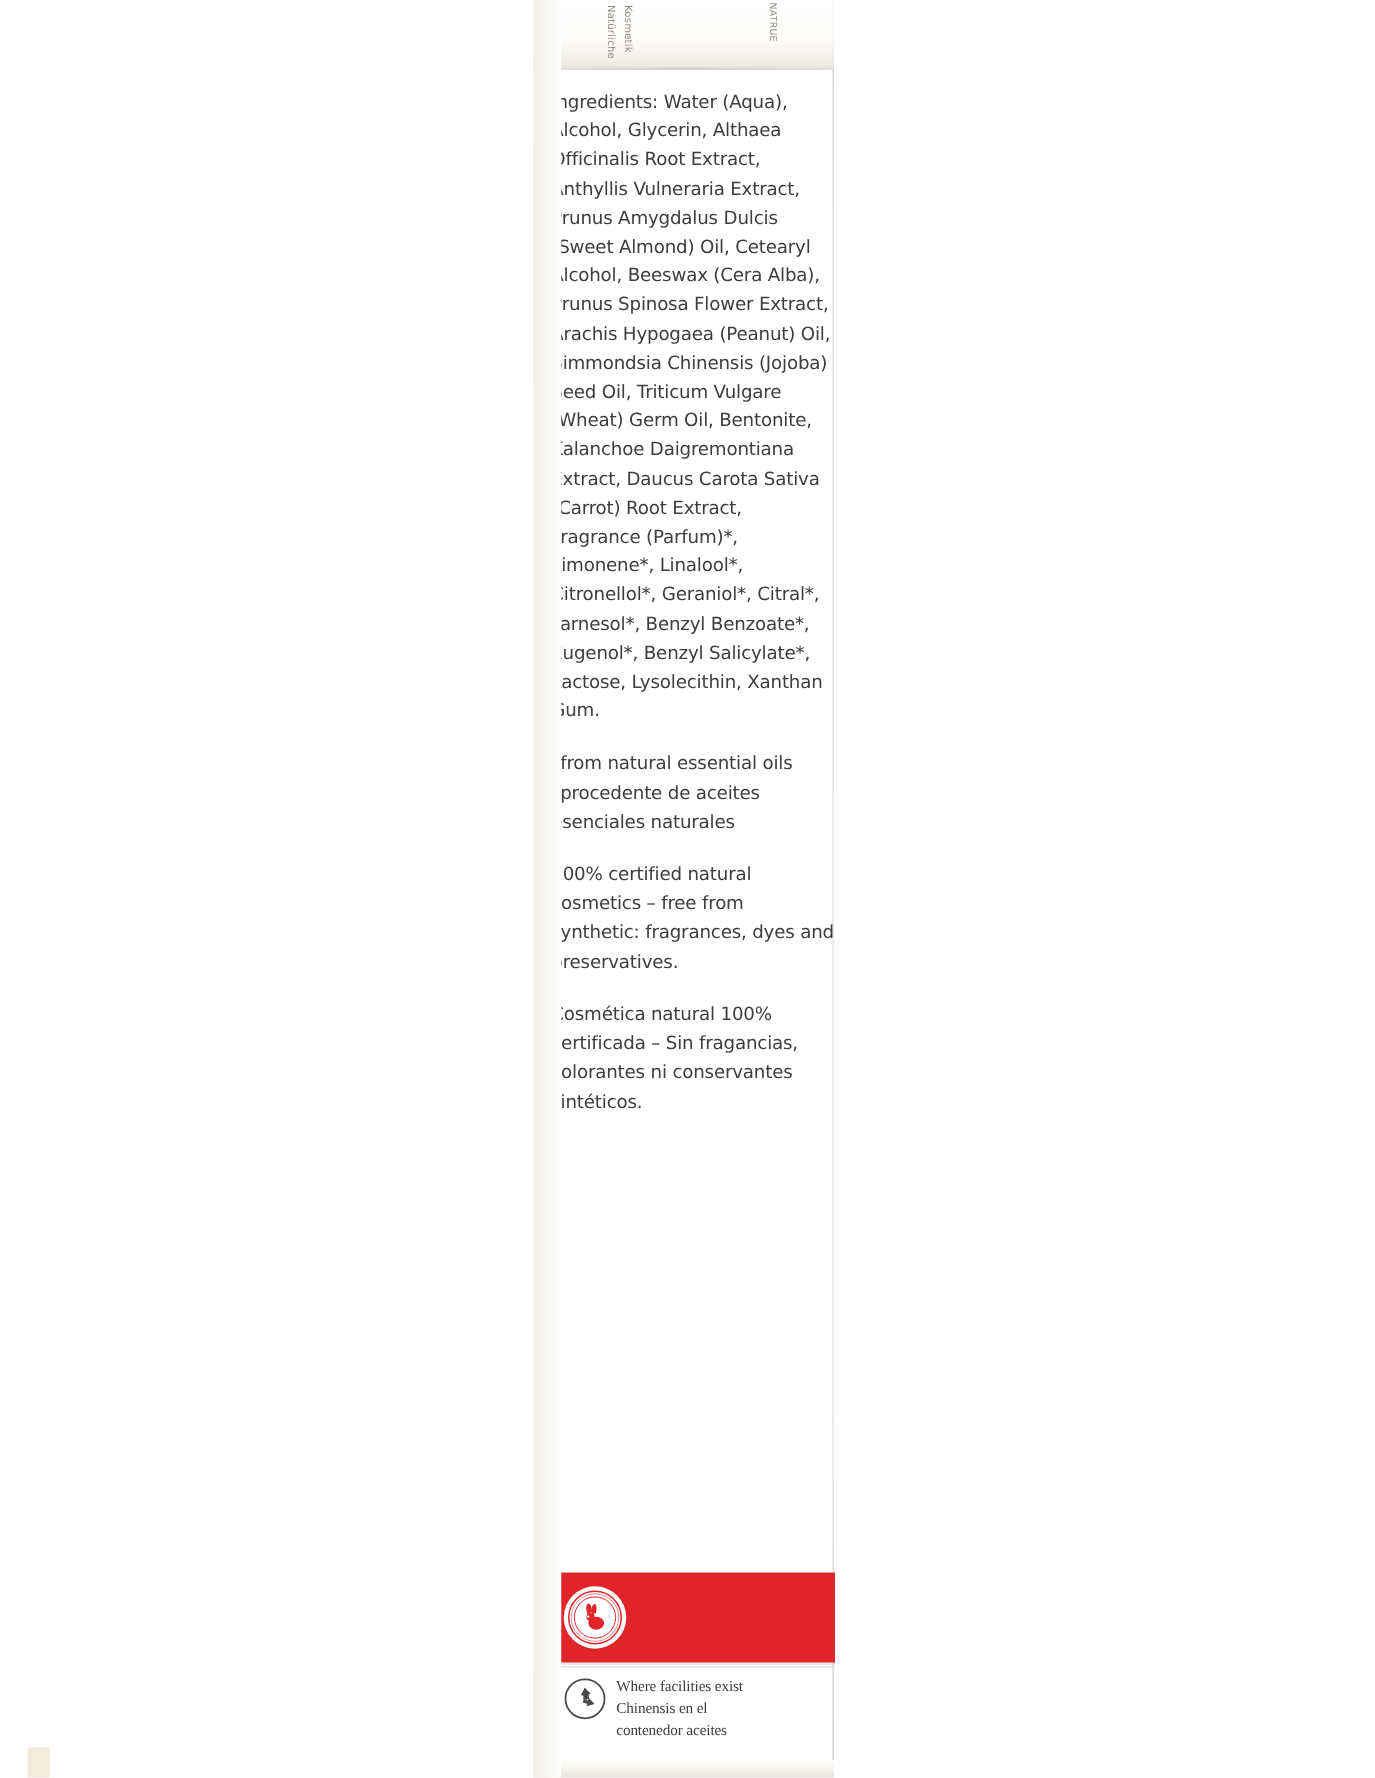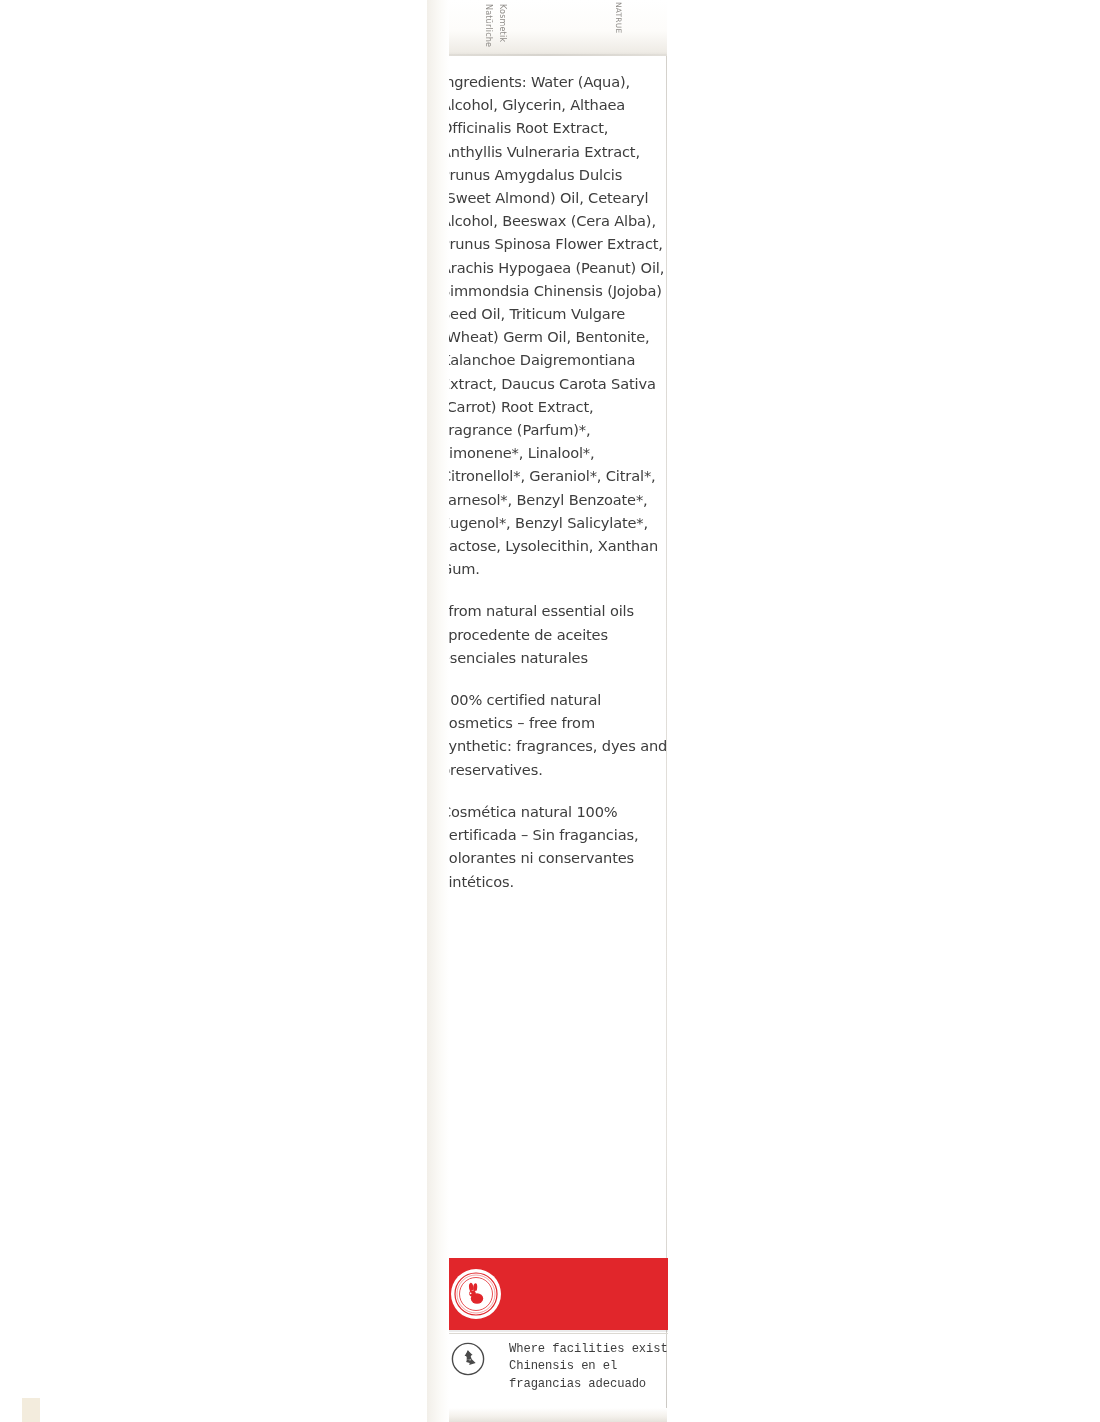--- a/index.html
+++ b/index.html
@@ -129,27 +129,26 @@
     display: flex;
     align-items: flex-start;
   }
   #recycle-icon {
     width: 34px;
     height: 34px;
     margin: 2px 8px 0 14px;
     flex: 0 0 auto;
   }
   #disposal-text {
-    font-family: Liberation Mono, monospace;
+    font-family: Liberation Serif, serif;
     font-size: 12.2px;
     line-height: 17.4px;
     color: #3d3d3d;
     letter-spacing: -0.1px;
     padding-top: 1px;
-    margin-left: 16px;
   }
   
   #bottom-fold {
     position: absolute;
     left: 10px;
     top: 1333px;
     width: 231px;
     height: 1px;
     background: #dcd9d3;
   }
@@ -229,21 +228,21 @@
         <g fill="#4a4a4a">
           <path d="M17 8.2 l3.4 5.9 -2.1 0 0 3.6 -2.6 0 0 -3.6 -2.1 0 z"></path>
           <path d="M9.6 21.6 l1.6 -6.6 1.5 1.5 2.6 -2.6 1.8 1.9 -2.6 2.6 1.5 1.5 z" transform="rotate(120 17 17)"></path>
           <path d="M9.6 21.6 l1.6 -6.6 1.5 1.5 2.6 -2.6 1.8 1.9 -2.6 2.6 1.5 1.5 z" transform="rotate(240 17 17)"></path>
         </g>
       </svg>
     </div>
     <div id="disposal-text">
       <div>Where facilities exist</div>
       <div>Chinensis en el</div>
-      <div>fragancias adecuado</div>
+      <div>contenedor aceites</div>
     </div>
   </div>
 
   <div id="bottom-edge"></div>
 </div>
 
 <div id="left-flap"></div>
 <div id="bottom-sliver"></div>
 
 </body></html>

